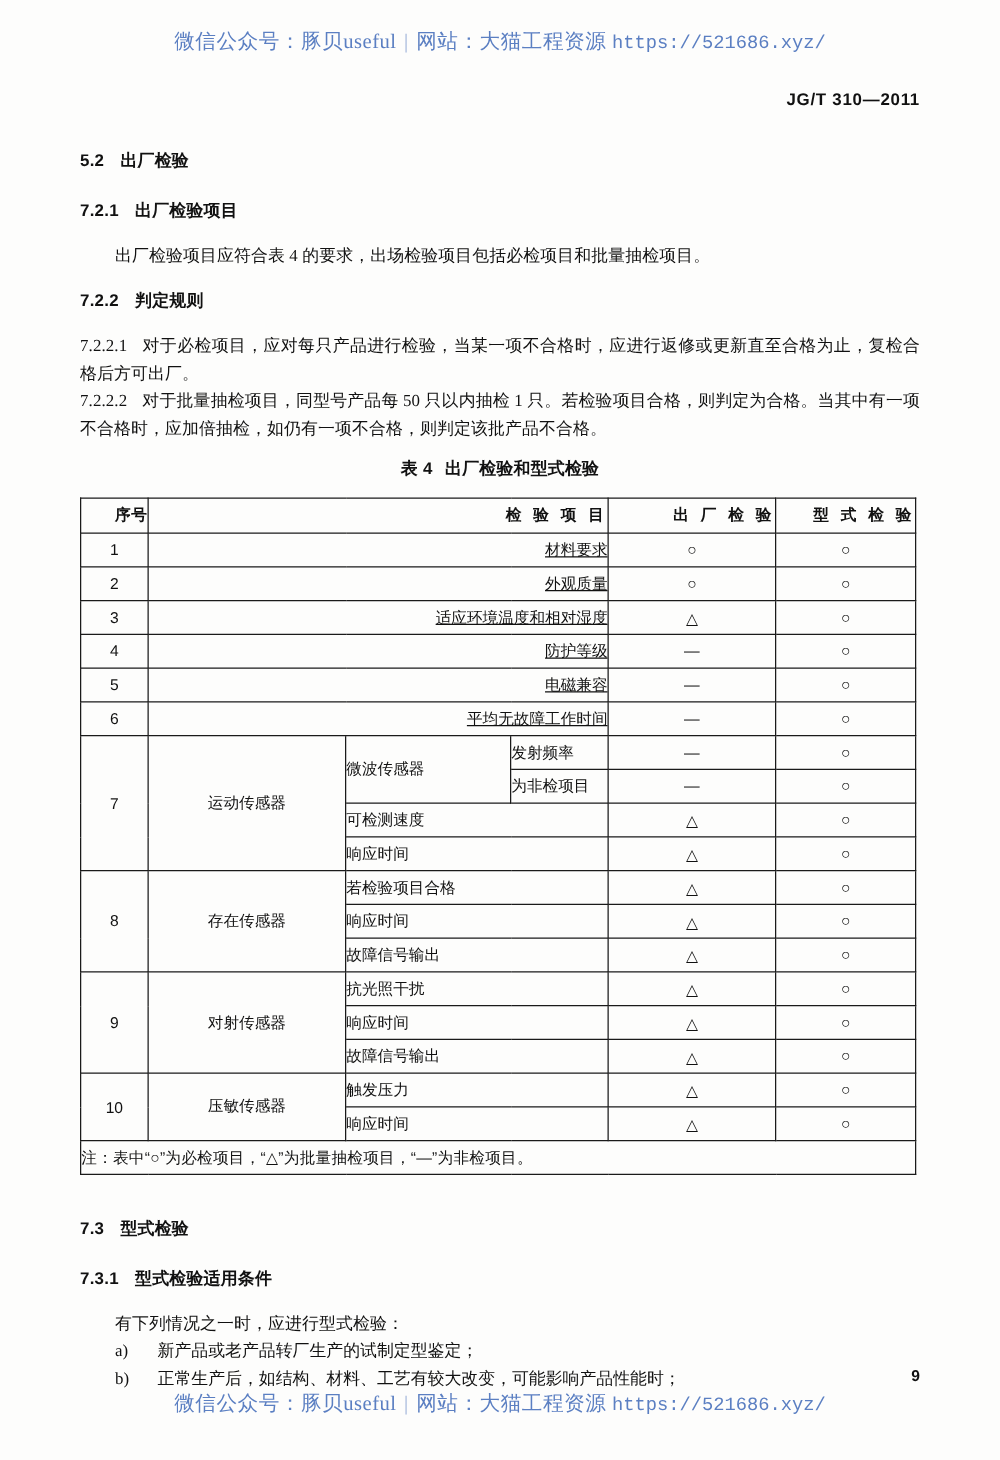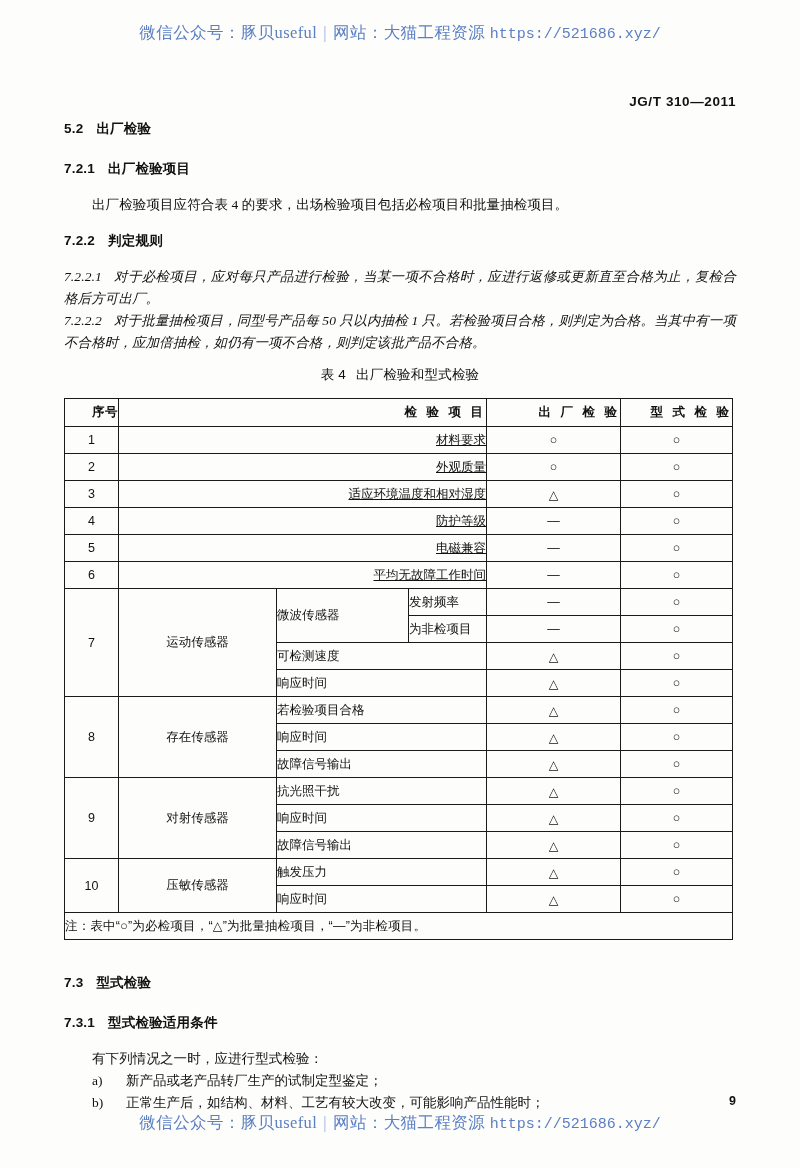--- a/index.html
+++ b/index.html
@@ -44,21 +44,21 @@
     font-size: 15px;
     letter-spacing: 0;
     margin-top: 31px;
   }
   #wm-top { top: 22px; }
   #wm-bottom { top: 1112px; }
 
   
   .std-number {
     position: absolute;
-    top: 94px;
+    top: 72px;
     right: 64px;
     font-family: "Liberation Sans", "DejaVu Sans", sans-serif;
     font-weight: bold;
     font-size: 13.5px;
     letter-spacing: 0.6px;
   }
 
   
   .content {
     position: absolute;
@@ -82,40 +82,40 @@
   .sp-12 { height: 12px; }
 
   p.body {
     font-size: 13.5px;
     line-height: 22px;
     margin: 0;
     text-align: justify;
     letter-spacing: 0.1px;
   }
   p.indent { text-indent: 28px; }
-  p.hang { padding-left: 0; font-style: italic; }
+  p.hang { padding-left: 0; }
   p.hang .lead { margin-right: 12px; }
 
   .list-item {
     font-size: 13.5px;
     line-height: 22px;
     margin: 0;
     padding-left: 28px;
     display: flex;
   }
   .list-item .marker {
     width: 34px;
     flex: 0 0 34px;
   }
 
   
   .table-title {
     text-align: center;
     font-family: "Liberation Sans", "DejaVu Sans", sans-serif;
-    font-weight: normal;
+    font-weight: bold;
     font-size: 13.5px;
     letter-spacing: 0.2px;
     margin: 0;
   }
   .table-title .t-num { margin: 0 10px 0 0; }
 
   table.spec {
     border-collapse: collapse;
     width: 668px;
     margin-top: 14px;

